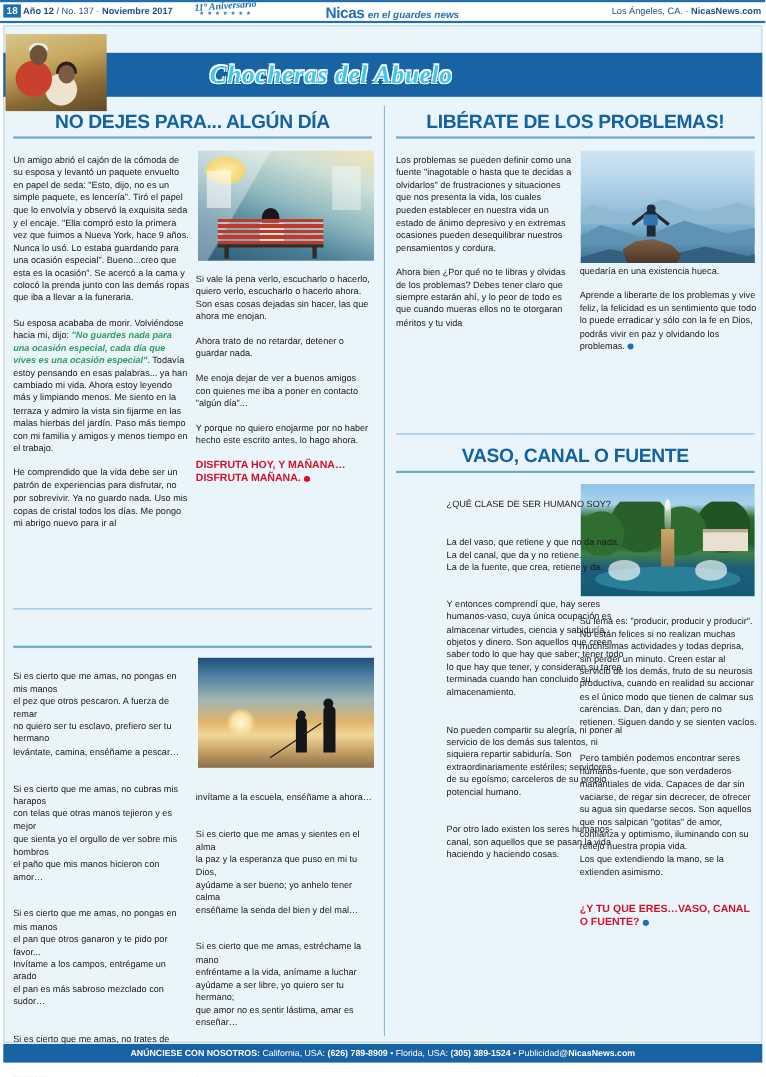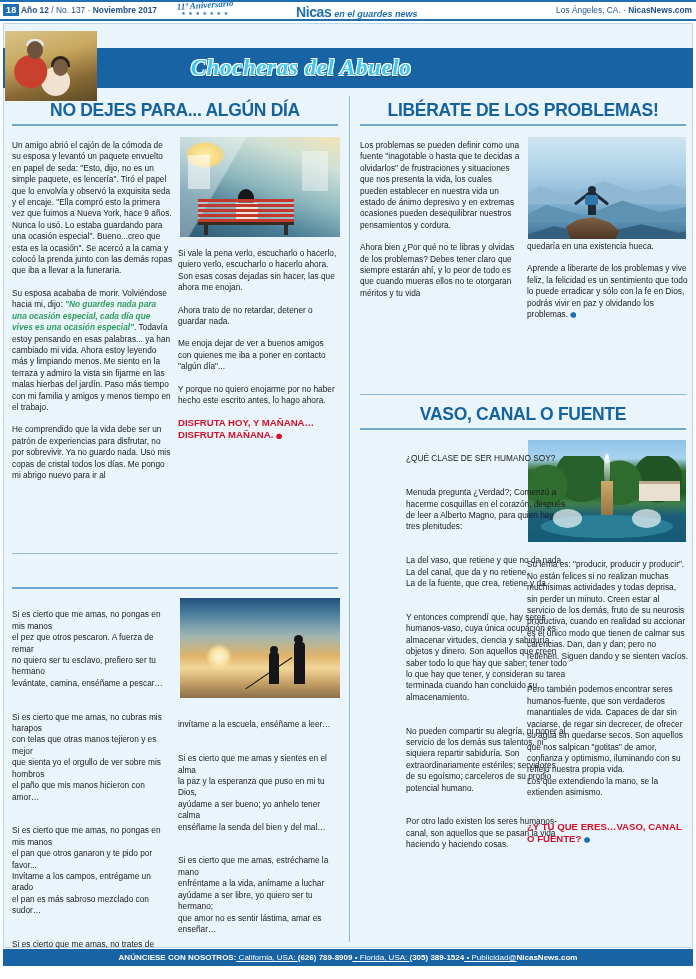--- a/index.html
+++ b/index.html
@@ -329,21 +329,21 @@
     background: #ffffff;
   }
   .footer-bar {
     position: absolute; left: 3px; top: 0; width: 690px; height: 17px;
     background: #1763a3;
     color: #ffffff;
     font-size: 8px; font-weight: bold;
     line-height: 17px; text-align: center;
     white-space: nowrap;
   }
-  .footer-bar .thin { font-weight: normal; text-decoration: underline; }
+  .footer-bar .thin { font-weight: normal; }
 </style>
 </head>
 <body>
 
 <div id="page">
 
   <div class="topbar">
     <div class="topbar-rule-top"></div>
 
     <div class="page-num">18</div>
@@ -432,21 +432,21 @@
     <p>Si es cierto que me amas, no pongas en mis manos
 el pan que otros ganaron y te pido por favor...
 Invítame a los campos, entrégame un arado
 el pan es más sabroso mezclado con sudor…</p>
     <p>Si es cierto que me amas, no trates de narrarme
 la historia de otros hombres, difícil de entender
 despiértame a la vida, tu puedes levantarme</p>
   </div>
 
   <div class="col" style="left:178px; top:708px; width:161px; white-space:pre-line;">
-    <p>invítame a la escuela, enséñame a leer…</p>
+    <p>invítame a la escuela, enséñame a ahora…</p>
     <p>Si es cierto que me amas y sientes en el alma
 la paz y la esperanza que puso en mi tu Dios,
 ayúdame a ser bueno; yo anhelo tener calma
 enséñame la senda del bien y del mal…</p>
     <p>Si es cierto que me amas, estréchame la mano
 enfréntame a la vida, anímame a luchar
 ayúdame a ser libre, yo quiero ser tu hermano;
 que amor no es sentir lástima, amar es enseñar…</p>
     <p><span>Si es cierto que me amas, no me hagas un parásito de la sociedad.</span> <span class="enddot"></span></p>
   </div>
@@ -486,21 +486,20 @@
     <div class="palace"></div>
     <div class="jet"></div>
     <div class="stem"></div>
     <div class="basin"></div>
     <div class="spray-l"></div>
     <div class="spray-r"></div>
   </div>
 
   <div class="col" style="left:360px; top:442px; width:161px; white-space:pre-line;margin-left:46px;">
     <p>¿QUÉ CLASE DE SER HUMANO SOY?</p>
-    <p>Menuda pregunta ¿Verdad?; Comenzó a hacerme cosquillas en el corazón, después de leer a Alberto Magno, para quien hay tres plenitudes:</p>
     <p>La del vaso, que retiene y que no da nada.
 La del canal, que da y no retiene.
 La de la fuente, que crea, retiene y da.</p>
     <p>Y entonces comprendí que, hay seres humanos-vaso, cuya única ocupación es almacenar virtudes, ciencia y sabiduría, objetos y dinero. Son aquellos que creen saber todo lo que hay que saber; tener todo lo que hay que tener, y consideran su tarea terminada cuando han concluido su almacenamiento.</p>
     <p>No pueden compartir su alegría, ni poner al servicio de los demás sus talentos, ni siquiera repartir sabiduría. Son extraordinariamente estériles; servidores de su egoísmo; carceleros de su propio potencial humano.</p>
     <p>Por otro lado existen los seres humanos-canal, son aquellos que se pasan la vida haciendo y haciendo cosas.</p>
   </div>
 
   <div class="col" style="left:527px; top:548px; width:161px; white-space:pre-line;">
     <p>Su lema es: "producir, producir y producir". No están felices si no realizan muchas muchísimas actividades y todas deprisa, sin perder un minuto. Creen estar al servicio de los demás, fruto de su neurosis productiva, cuando en realidad su accionar es el único modo que tienen de calmar sus carencias. Dan, dan y dan; pero no retienen. Siguen dando y se sienten vacíos.</p>

